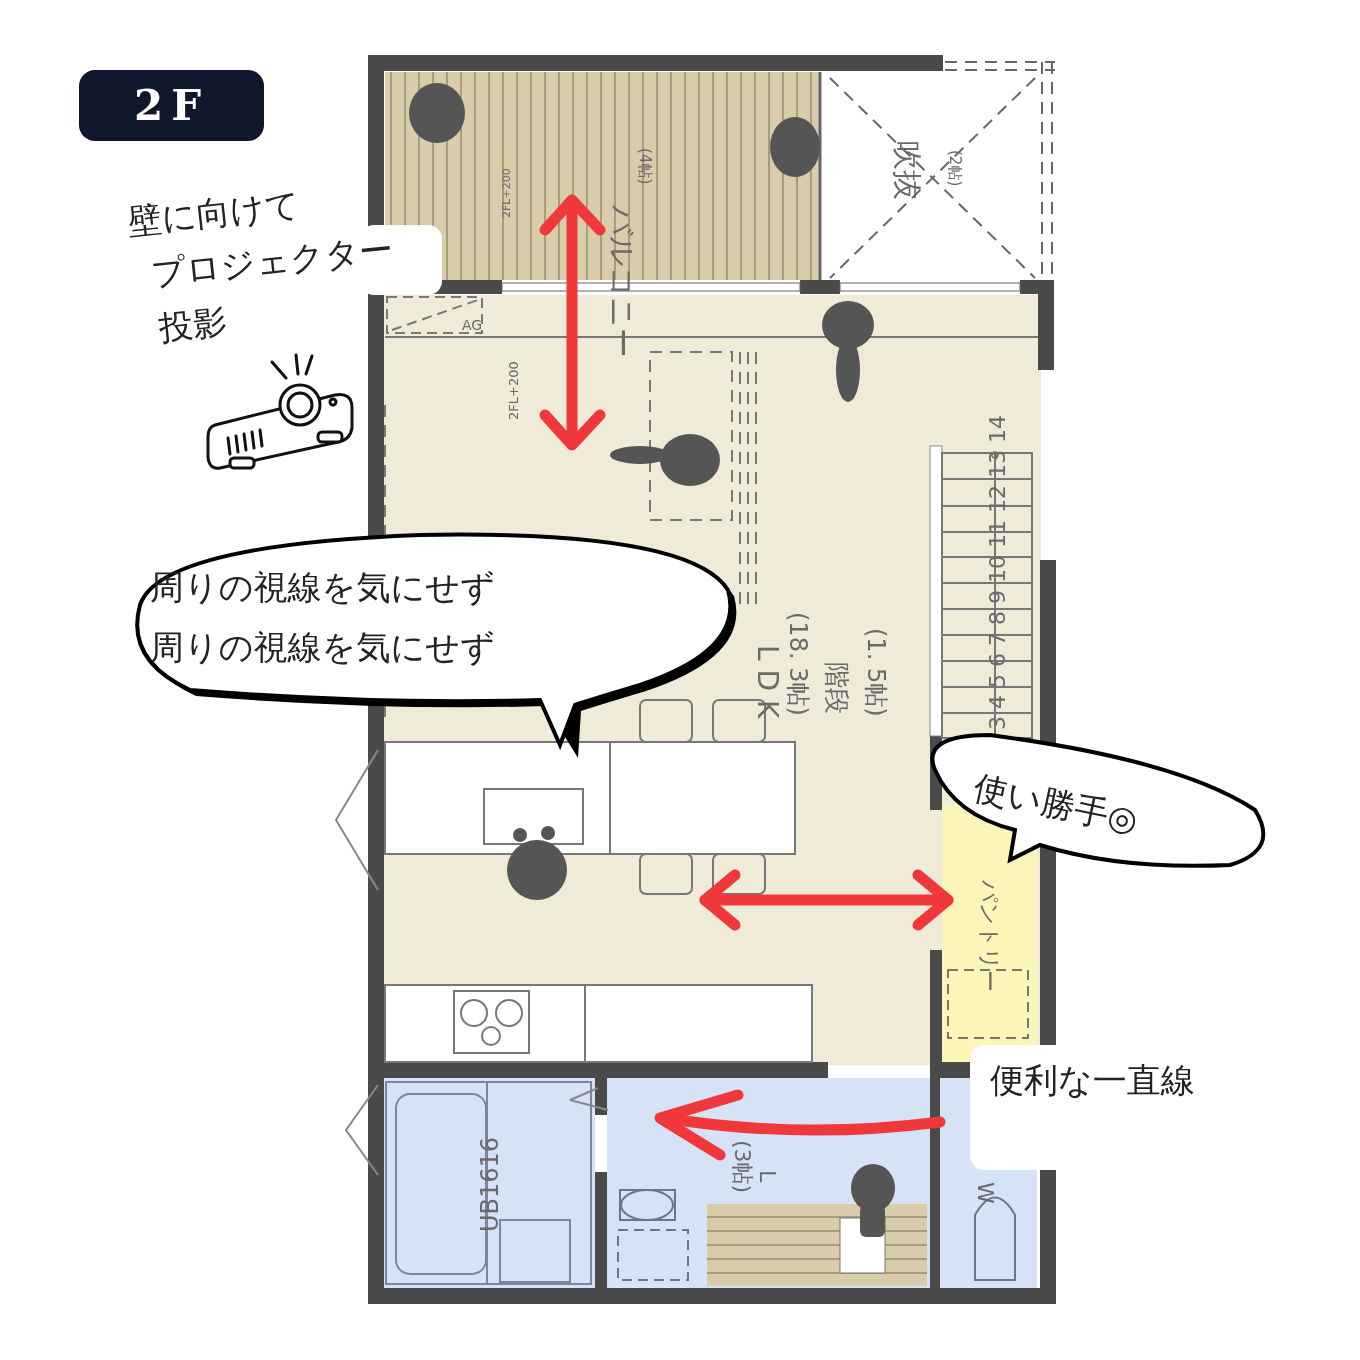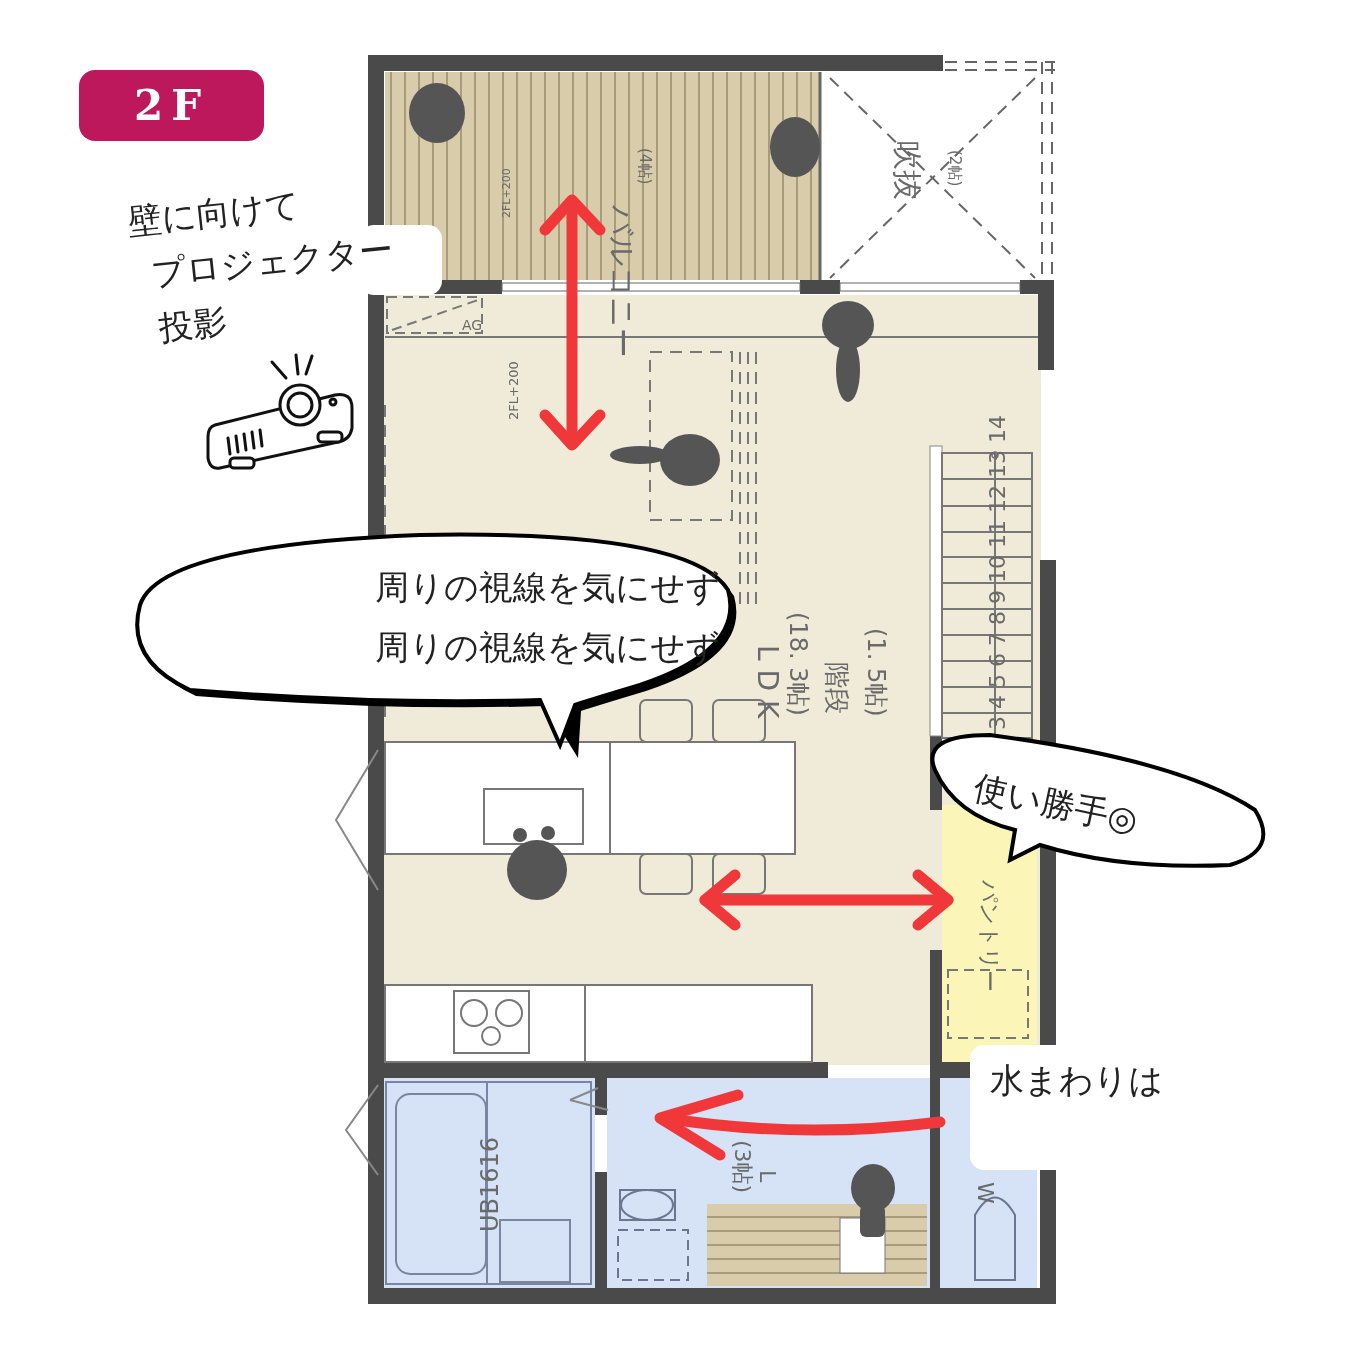--- a/index.html
+++ b/index.html
@@ -4,21 +4,21 @@
   <style>
     html, body { margin: 0; padding: 0; }
     body {
       width: 1360px; height: 1360px; background: #ffffff;
       position: relative; overflow: hidden;
       font-family: "DejaVu Sans", sans-serif;
     }
     .abs { position: absolute; }
     .floor-badge {
       left: 79px; top: 70px; width: 185px; height: 71px;
-      background: #be185d; border-radius: 16px;
+      background: #0f172a; border-radius: 16px;
       color: #fff; font-family: "DejaVu Serif", serif; font-size: 42px; font-weight: bold;
       display: flex; align-items: center; justify-content: center; letter-spacing: 8px;
     }
     .hand {
       font-family: "DejaVu Sans", sans-serif; color: #222; font-weight: normal;
       line-height: 1.6;
     }
     svg text { font-family: "DejaVu Sans", sans-serif; }
     .plan-label { font-family: "DejaVu Sans", sans-serif; fill: #6a6a6a; }
   </style>
@@ -244,22 +244,22 @@
     <line x1="312" y1="356" x2="306" y2="374"></line>
   </g>
 </svg>
 
 <div class="abs hand" style="left:125px;top:195px;font-size:34px;transform:rotate(-6deg);transform-origin:left top;">
   <div>壁に向けて</div>
   <div style="margin-left:18px;">プロジェクター</div>
   <div style="margin-left:20px;">投影</div>
 </div>
 
-<div class="abs hand" style="left:150px;top:558px;width:570px;text-align:right;font-size:34px;line-height:1.75;">
+<div class="abs hand" style="left:150px;top:558px;width:570px;text-align:left;font-size:34px;line-height:1.75;">
   <div>周りの視線を気にせず</div>
   <div>周りの視線を気にせず</div>
 </div>
 
 <div class="abs hand" style="left:980px;top:760px;font-size:34px;transform:rotate(12deg);transform-origin:left top;">使い勝手◎</div>
 
 <div class="abs hand" style="left:990px;top:1052px;font-size:34px;line-height:1.7;">
-  <div>水まわりは</div>
+  <div>便利な一直線</div>
 </div>
 
 </body></html>

